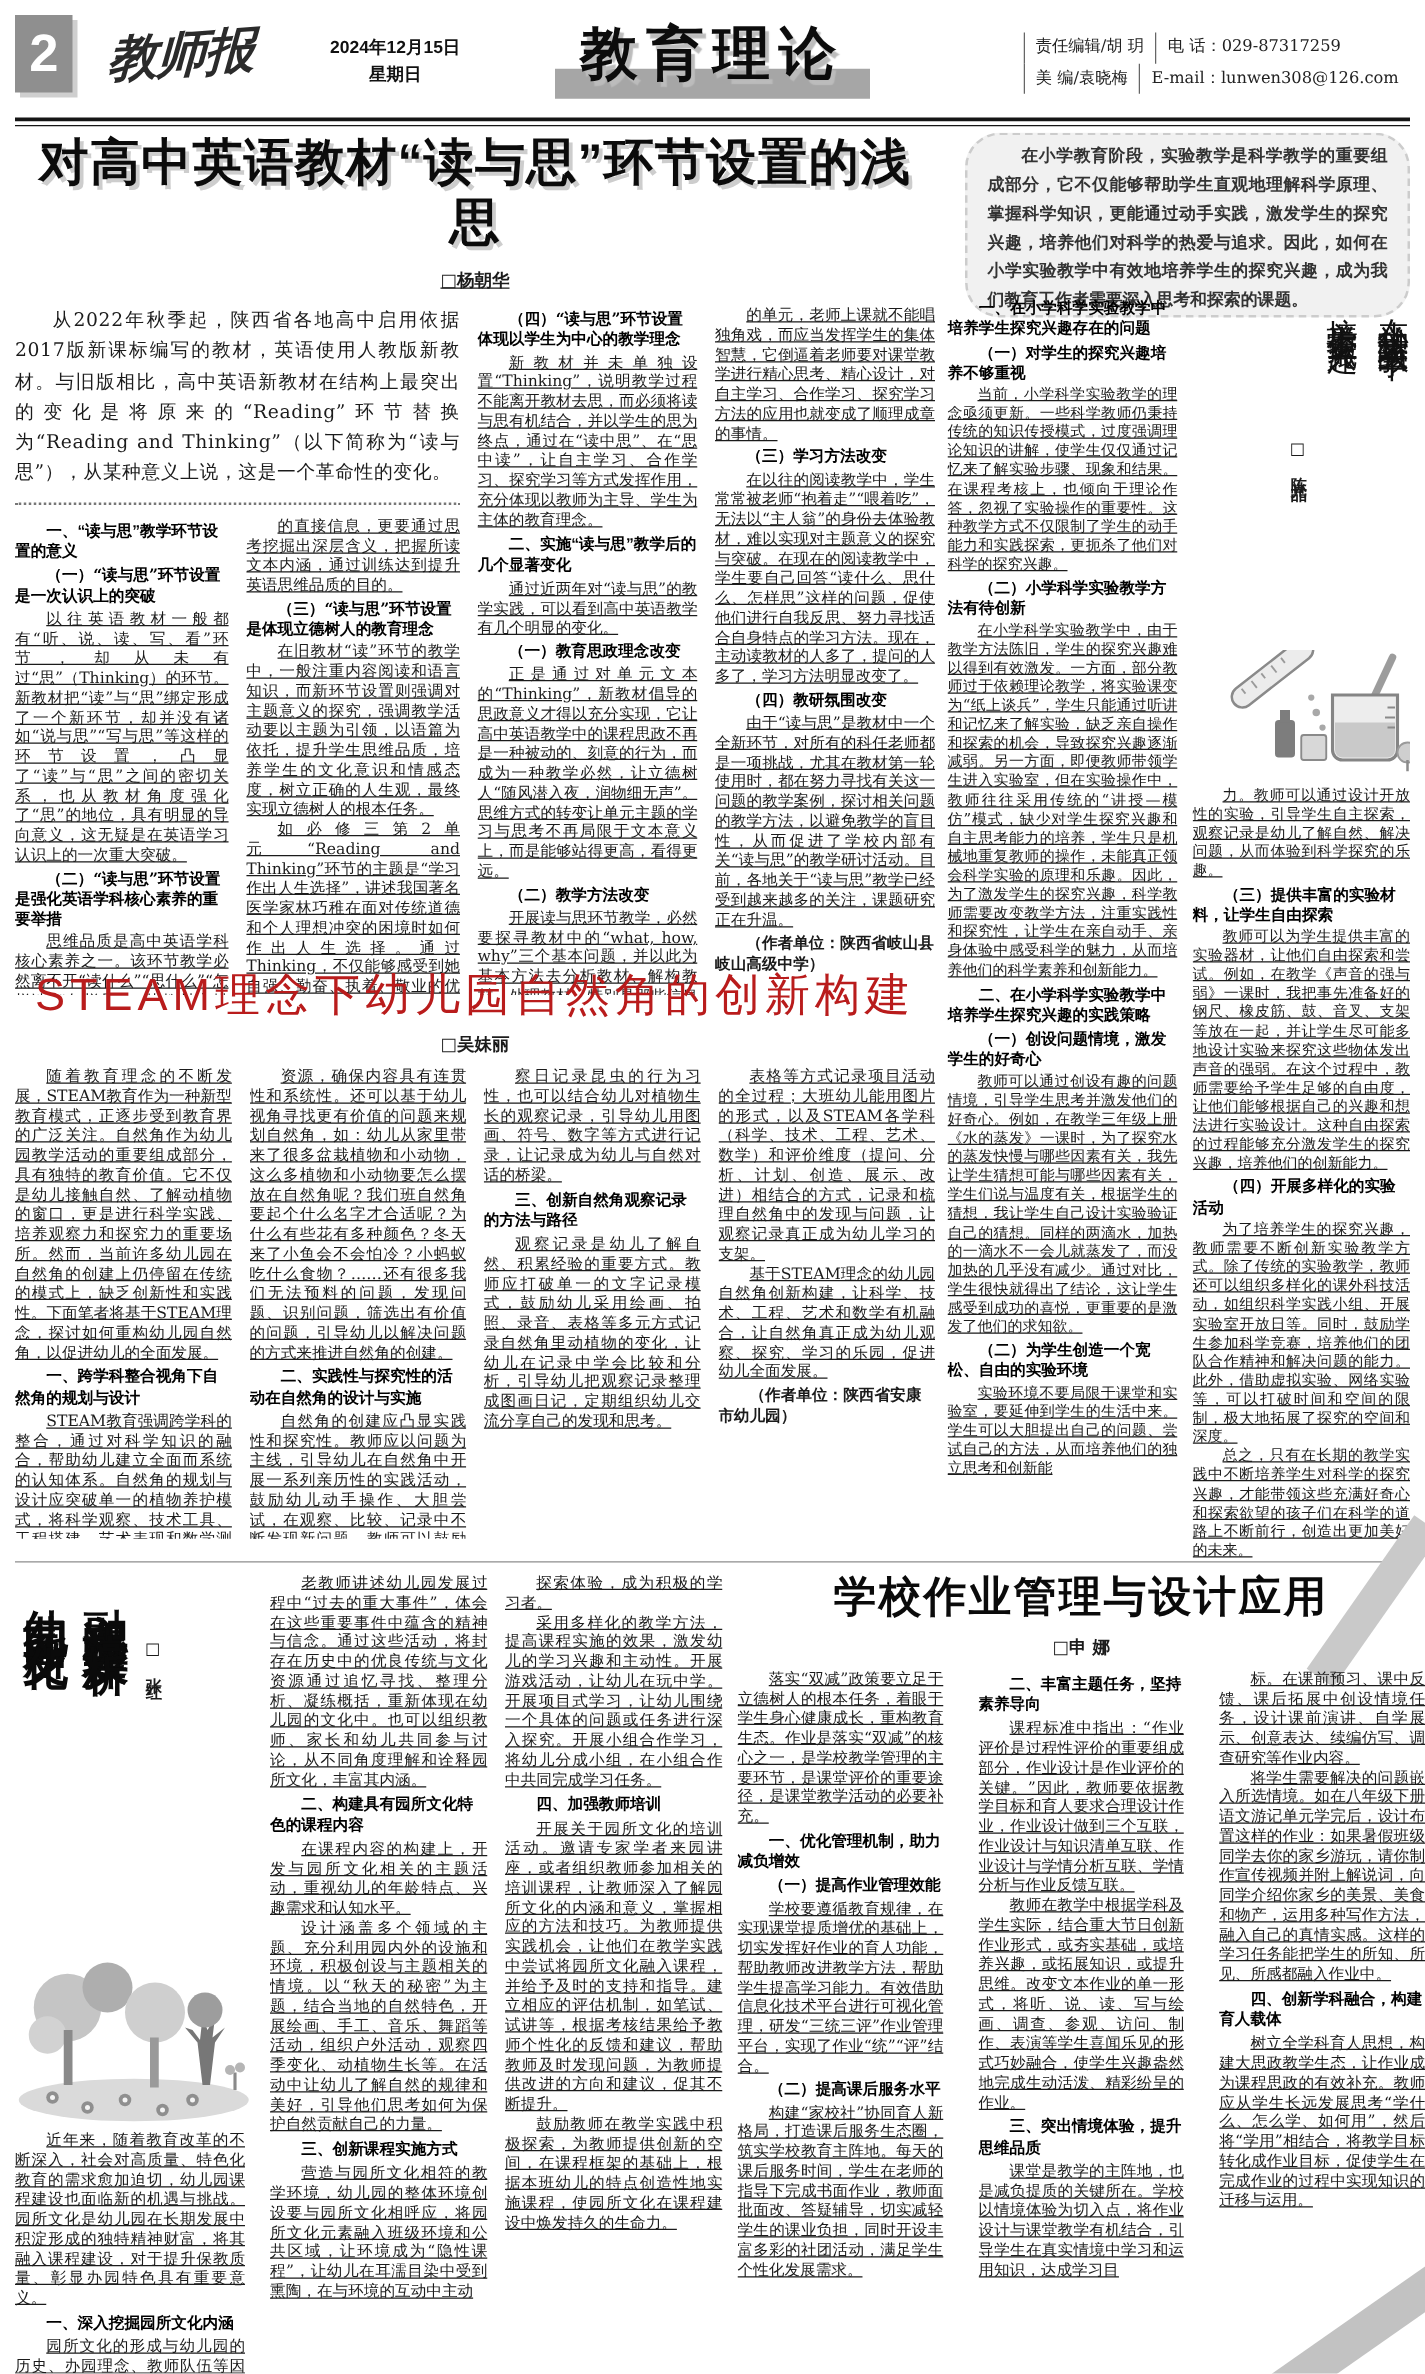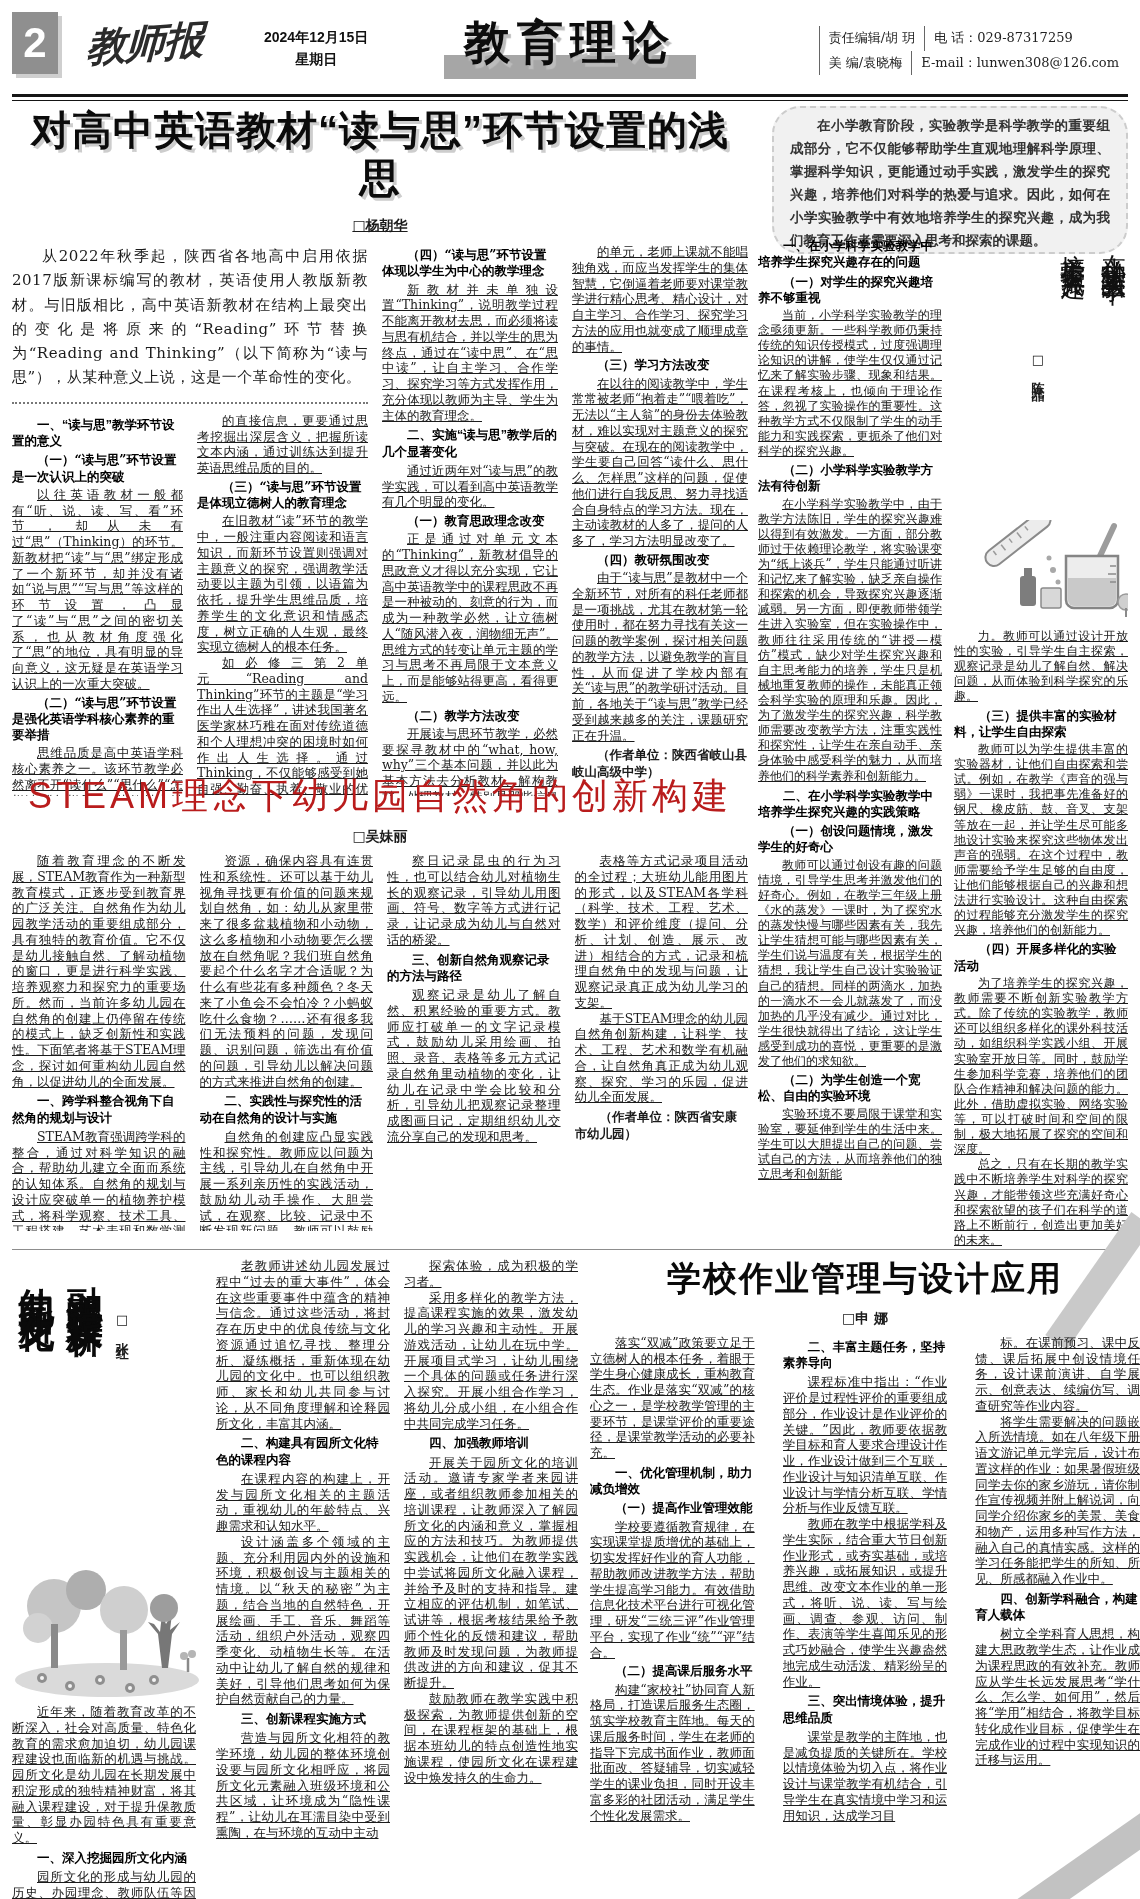--- a/index.html
+++ b/index.html
@@ -21,21 +21,21 @@
   .hdrinfo{position:absolute;right:0;top:16px;font:13px/1.9 "DejaVu Serif",serif;color:#222;}
   .hdrinfo .row{display:flex;}
   .hdrinfo .cell{border-left:1px solid #666;padding:0 9px;white-space:nowrap;}
   .rule1{position:absolute;left:12px;right:12px;top:94px;border-top:3px solid #151515;}
   .rule2{position:absolute;left:12px;right:12px;top:100px;border-top:1px solid #151515;}
   
   .b{font-size:12.5px;line-height:1.26;text-align:justify;text-indent:2em;margin:0;text-decoration:underline;}
   .bh1{font:bold 12.5px/1.3 "Liberation Sans",sans-serif;text-indent:2em;margin:4px 0 3px;color:#000;}
   .bh2{font-family:"DejaVu Serif",serif;font-weight:bold;font-size:12.5px;line-height:1.3;
        text-indent:2em;margin:3px 0 2px;color:#000;}
-  .unit{font-family:Liberation Serif, serif;font-weight:bold;font-size:12.5px;line-height:1.35;
+  .unit{font-family:Liberation Mono, monospace;font-weight:bold;font-size:12.5px;line-height:1.35;
         text-indent:2em;margin-top:4px;}
   .col{flex:1;overflow:hidden;}
   
   .a1{position:absolute;left:12px;top:106px;width:736px;height:656px;}
   .a1t{text-align:center;font:900 40px/1.2 "Liberation Sans",sans-serif;letter-spacing:1px;
        color:#0b0b0b;text-shadow:3px 3px 0 #cdcdcd;}
   .a1a{text-align:center;font:bold 14px/1 "DejaVu Serif",serif;margin:16px 0 12px;text-decoration:underline;}
   .a1b{display:flex;gap:14px;height:552px;overflow:hidden;}
   .a1left{width:356px;display:flex;flex-direction:column;overflow:hidden;}
   .a1intro{font-size:15px;line-height:1.62;letter-spacing:.5px;text-indent:2em;text-align:justify;

